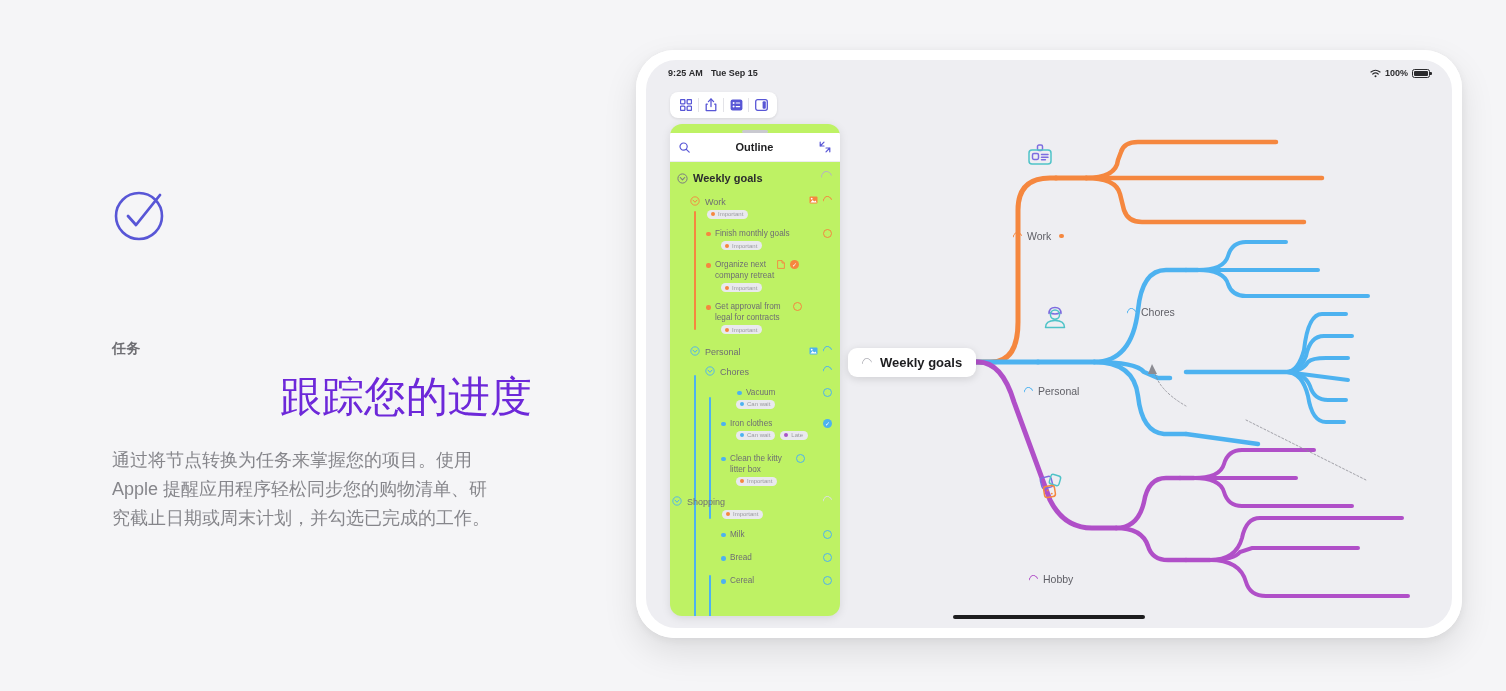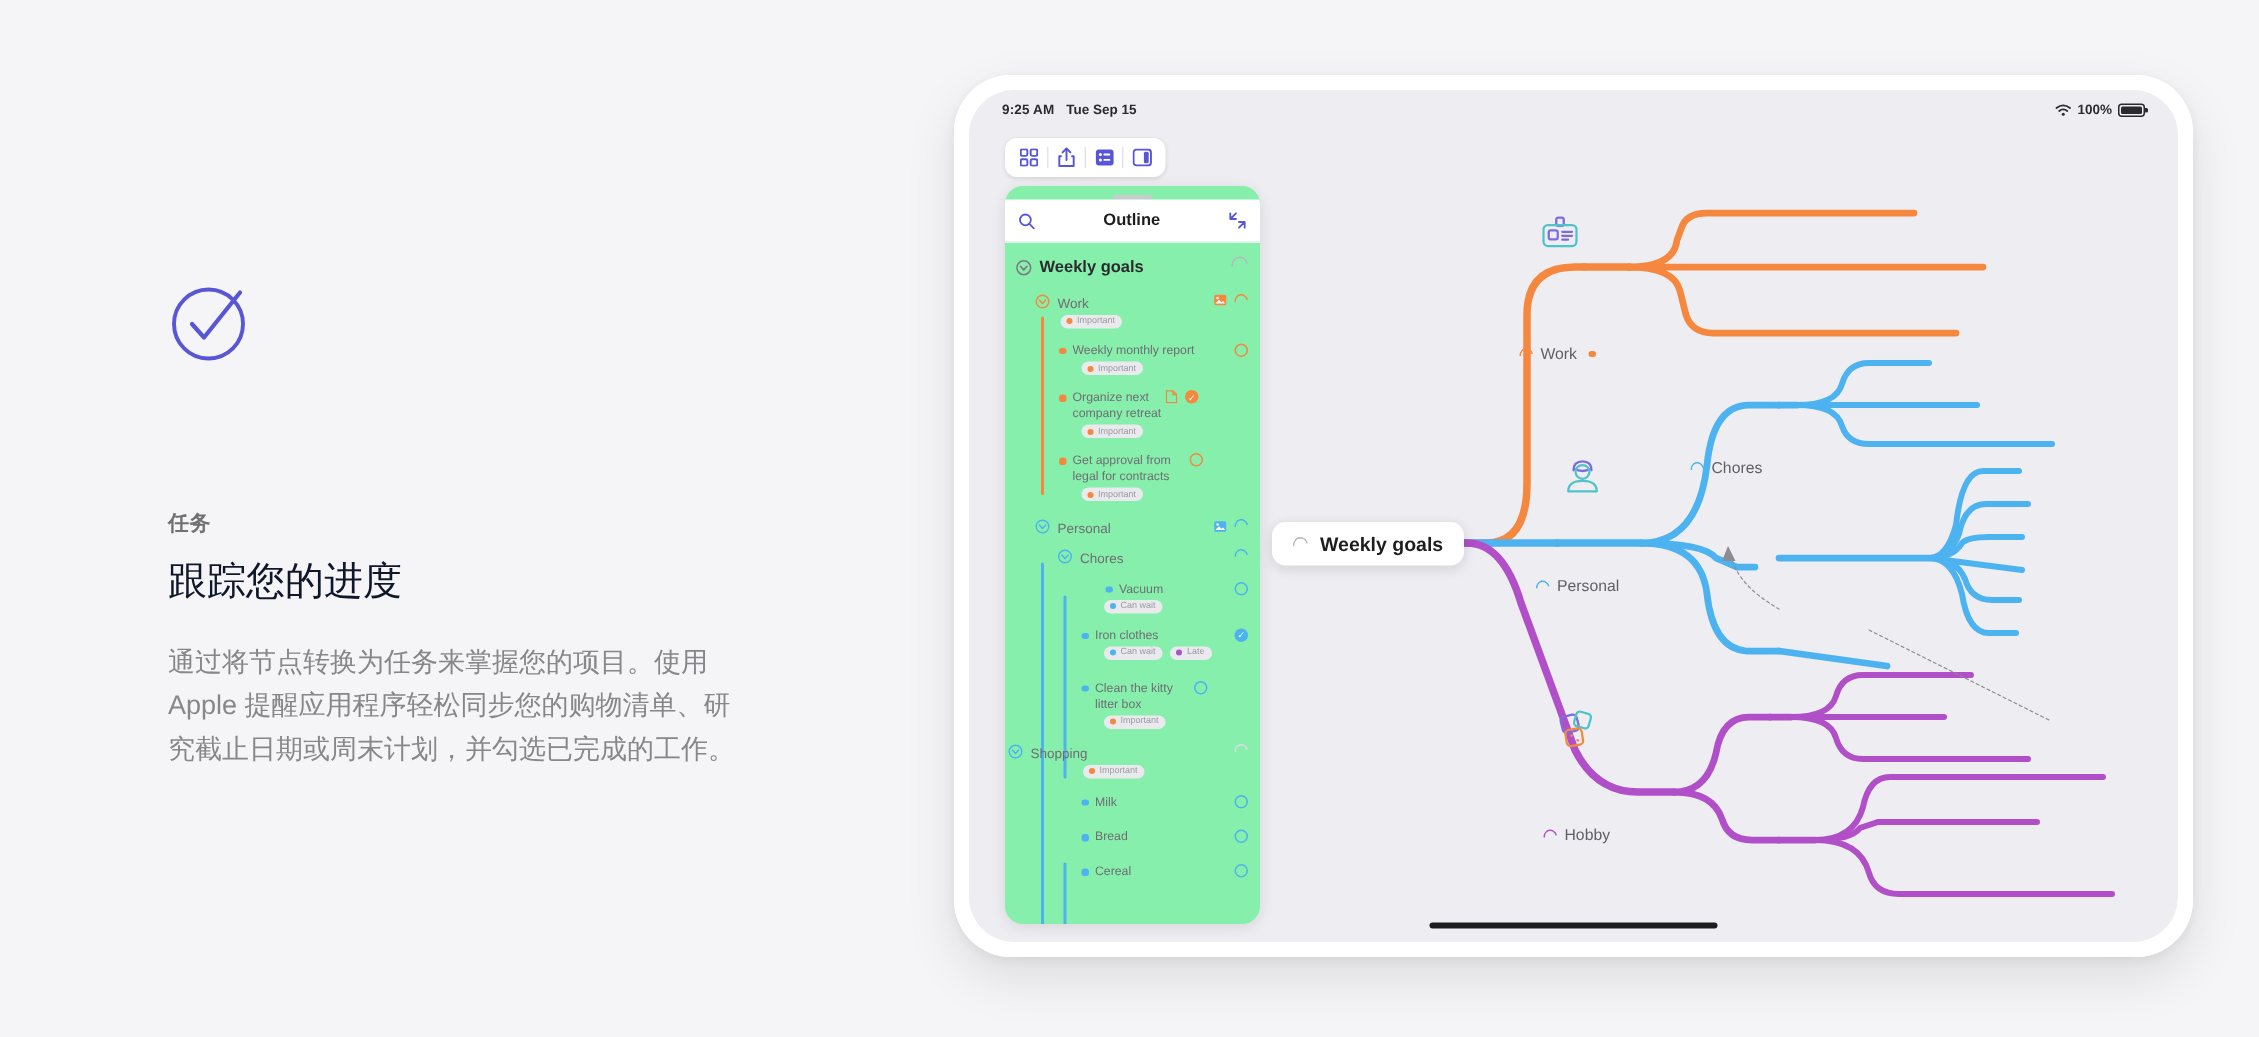--- a/index.html
+++ b/index.html
@@ -13,21 +13,21 @@
 
   
   .left-col { position: absolute; left: 112px; top: 186px; width: 420px; }
   .hero-icon { width: 58px; height: 58px; }
   .eyebrow {
     margin-top: 96px;
     font-size: 14px; font-weight: bold; color: #6f6f74; letter-spacing: .3px;
   }
   .headline {
     margin-top: 14px;
-    font-size: 26px; font-weight: normal; color: #0f172a; line-height: 1.18;
+    font-size: 42px; font-weight: normal; color: #6d28d9; line-height: 1.18; text-align: right;
   }
   .body-copy {
     margin-top: 24px;
     font-size: 18px; line-height: 1.62; color: #86868b;
     max-width: 380px;
   }
 
   
   .tablet-shadow {
     position: absolute; left: 636px; top: 50px;
@@ -76,21 +76,21 @@
   .tb-btn {
     width: 24px; height: 22px; display:flex; align-items:center; justify-content:center;
     border-radius: 5px;
   }
   .tb-sep { width: 1px; height: 14px; background: #e3e3e8; }
 
   
   .outline {
     position: absolute; left: 24px; top: 64px;
     width: 170px; height: 492px;
-    background: #86efac; border-radius: 12px;
+    background: #bef264; border-radius: 12px;
     box-shadow: 0 2px 10px rgba(0,0,0,.10);
     overflow: hidden;
   }
   .outline-grab {
     width: 26px; height: 3px; border-radius: 2px; background: #c9c9d0;
     margin: 6px auto 0;
   }
   .outline-head {
     height: 28px; display: flex; align-items: center; padding: 0 9px;
     background: #fff; position: relative;
@@ -286,21 +286,21 @@
             <span class="tag">
               <span class="dot" style="background:#f5873f"></span>
               <span>Important</span>
             </span>
           </div>
 
           <div class="row" style="padding-left:32px; margin-top:3px;">
             <span class="bullet">
               <span class="dot-sm" style="background:#f5873f"></span>
             </span>
-            <span class="label">Weekly monthly report</span>
+            <span class="label">Finish monthly goals</span>
             <span class="endicons" style="padding-top:2px;">
               <span class="circ" style="color:#f5873f"></span>
             </span>
           </div>
           <div class="tagrow" style="padding-left:51px;">
             <span class="tag">
               <span class="dot" style="background:#f5873f"></span>
               <span>Important</span>
             </span>
           </div>
@@ -569,21 +569,21 @@
 
         <div class="mm-icon" style="left:392px; top:412px;">
           <svg width="30" height="30" viewBox="0 0 30 30">
             <rect x="3" y="5" width="11" height="11" rx="2.6" transform="rotate(-14 8.5 10.5)" fill="none" stroke="#7d6ce0" stroke-width="1.5"></rect>
             <rect x="12" y="3" width="10" height="10" rx="2.4" transform="rotate(16 17 8)" fill="none" stroke="#4fc3c8" stroke-width="1.5"></rect>
             <rect x="6" y="14" width="11" height="11" rx="2.6" transform="rotate(-9 11.5 19.5)" fill="none" stroke="#f5873f" stroke-width="1.5"></rect>
             <circle cx="9.6" cy="18.4" r="0.9" fill="#f5873f"></circle>
             <circle cx="13.8" cy="21.6" r="0.9" fill="#f5873f"></circle>
           </svg>
         </div>
-        <div class="mm-iconlabel" style="left:383px; top:491px;text-align:right;">
+        <div class="mm-iconlabel" style="left:383px; top:513px;text-align:right;">
           <span class="spin" style="color:#b04fc8;"></span>
           <span>Hobby</span>
         </div>
 
       </div>
 
       <div class="home-ind"></div>
     </div>
   </div>
 

